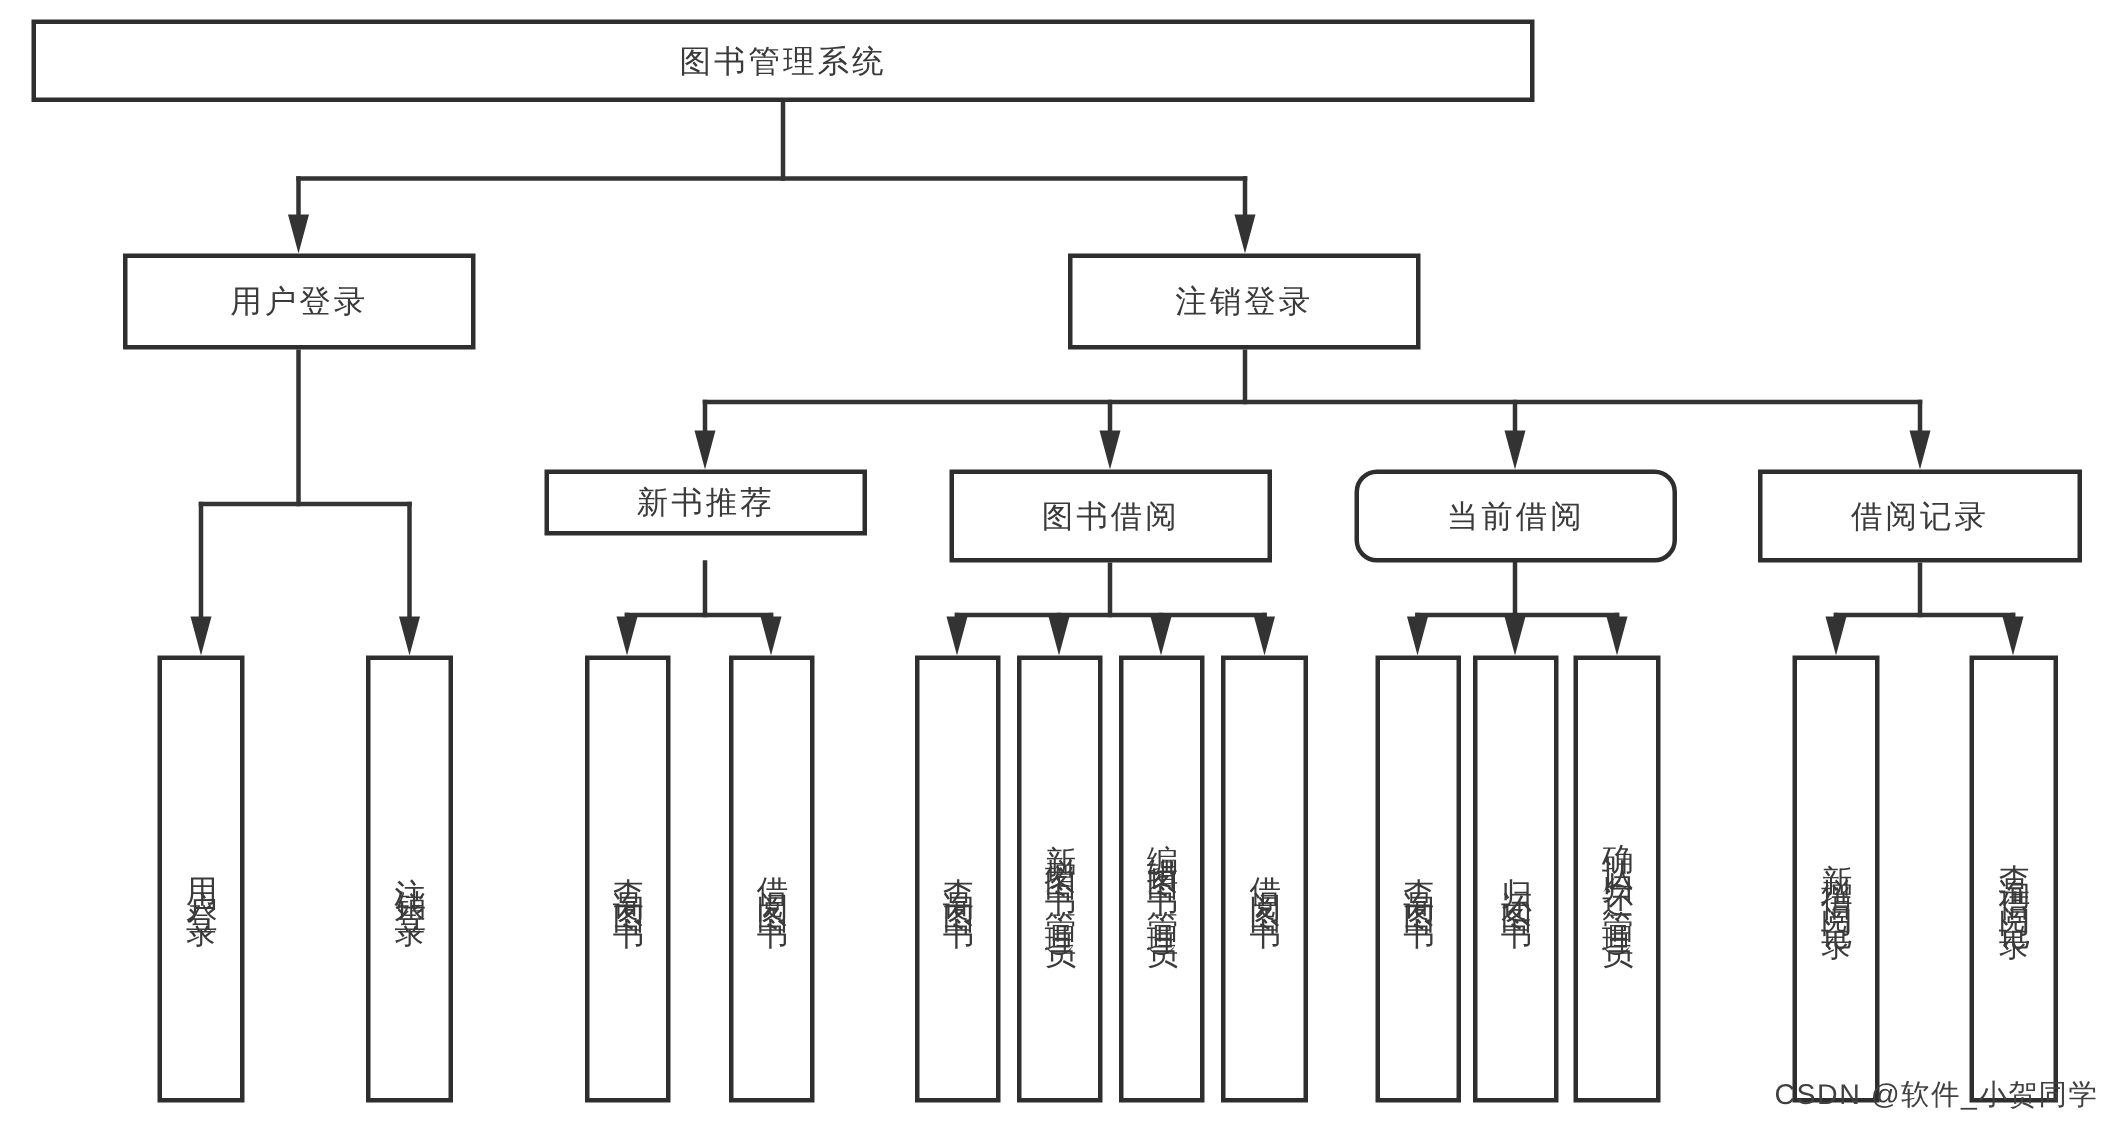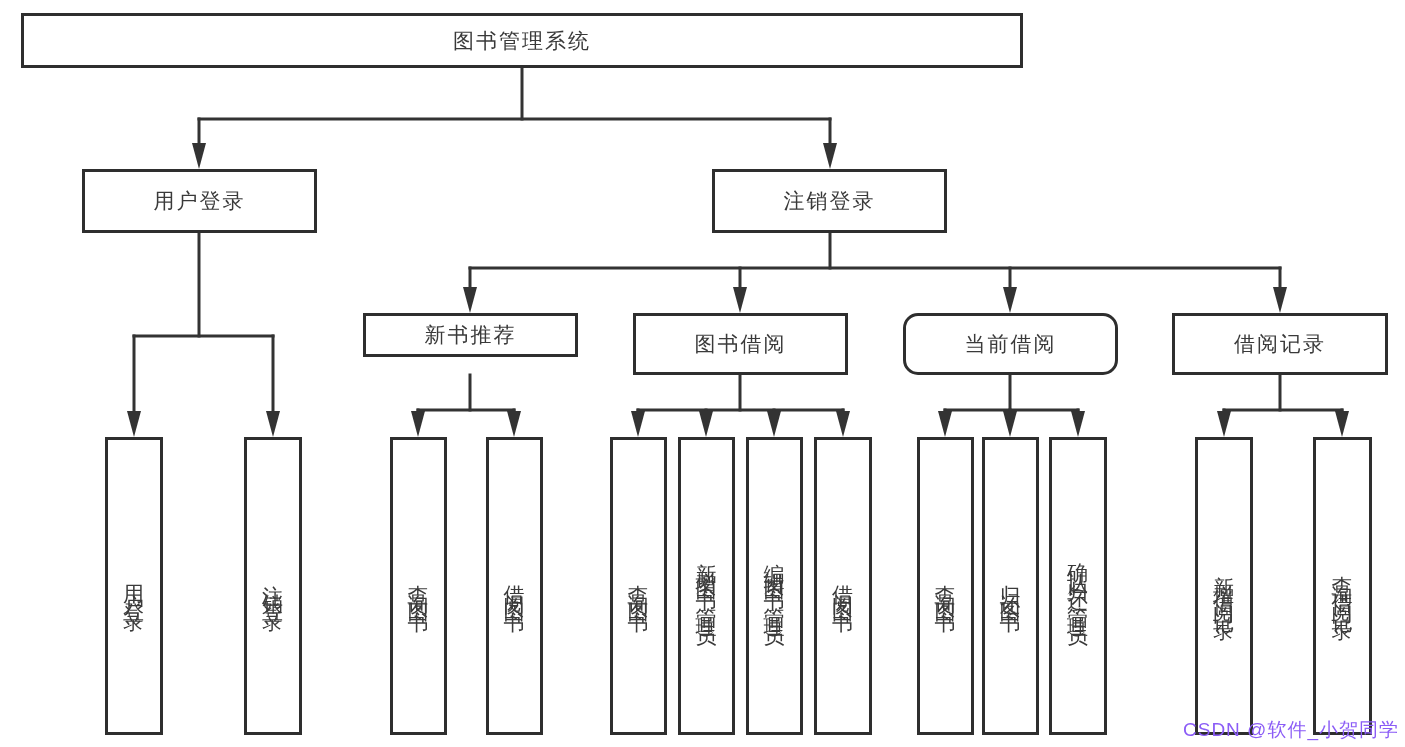--- a/index.html
+++ b/index.html
@@ -31,21 +31,21 @@
     writing-mode:vertical-rl;
     text-orientation:mixed;
     font-size:21px;
     letter-spacing:9px;
     color:#3a3a3a;
     white-space:nowrap;
     line-height:1;
   }
   #watermark{
     position:absolute;left:1183px;top:717px;
-    font-size:19px;color:#8b5cf6;letter-spacing:1px;
+    font-size:19px;color:#404040;letter-spacing:1px;
     white-space:nowrap;z-index:5;
   }
   line{stroke:#333333;stroke-width:3;stroke-linecap:square;}
   polygon{fill:#333333;}
 </style>
 </head>
 <body>
 
 <div id="stage">
 

